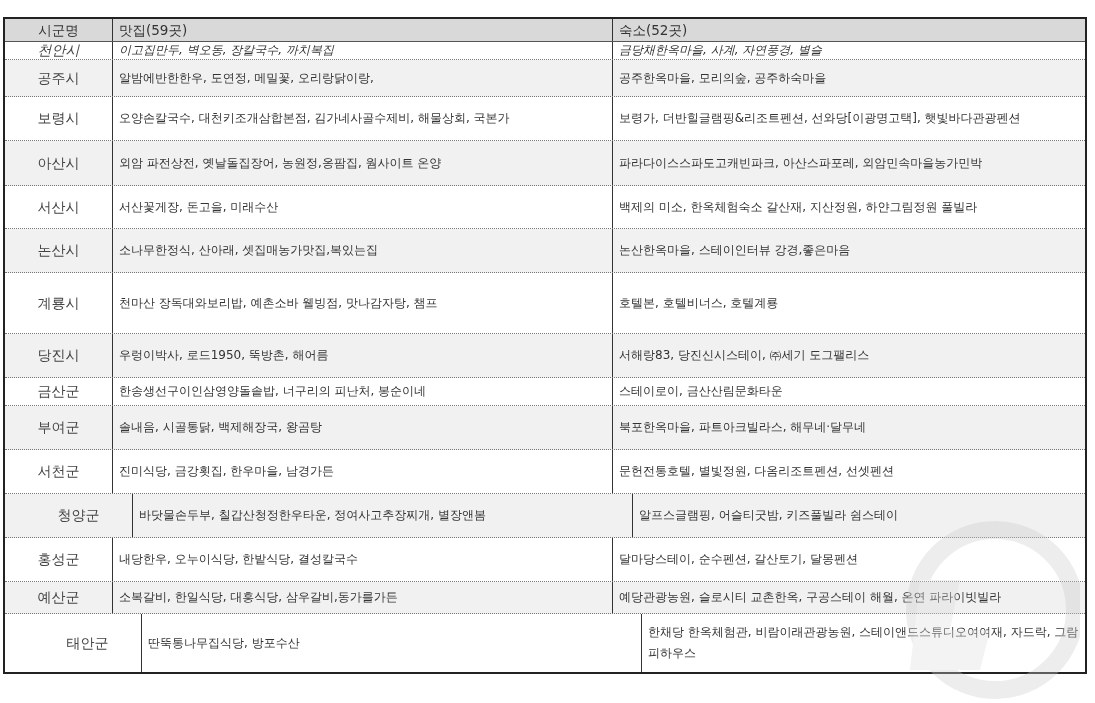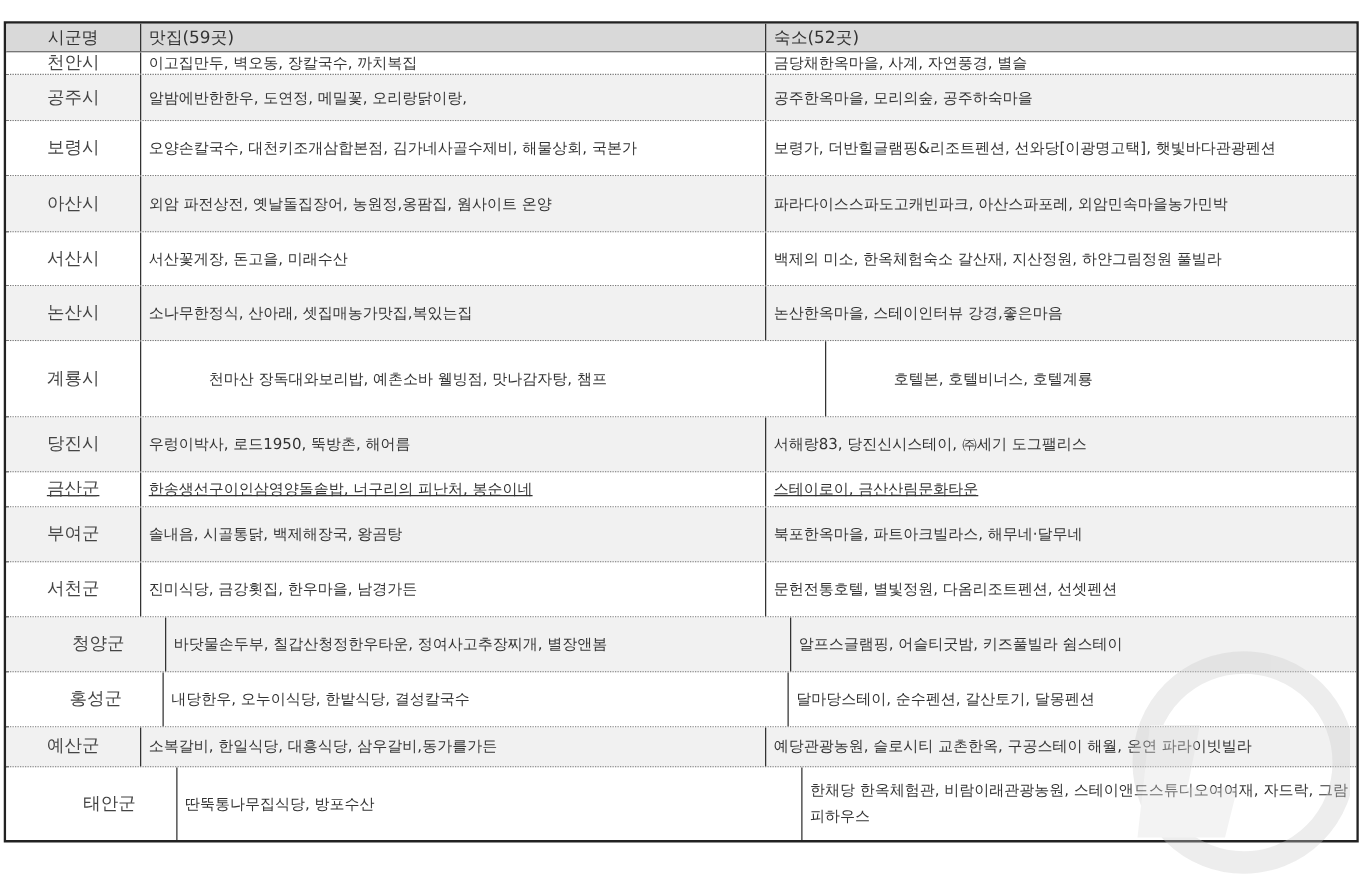--- a/index.html
+++ b/index.html
@@ -25,21 +25,21 @@
 </head>
 <body>
 
 <div class="tbl">
   <div class="row header" style="height:23px">
     <div class="cell c1">시군명</div>
     <div class="cell c2">맛집(59곳)</div>
     <div class="cell c3">숙소(52곳)</div>
   </div>
   <div id="rows">
-      <div class="row plain" style="height: 18px;">
+      <div class="row plain" style="height: 18px; font-style: italic;">
         <div class="cell c1">천안시</div>
         <div class="cell c2">이고집만두, 벽오동, 장칼국수, 까치복집</div>
         <div class="cell c3">금당채한옥마을, 사계, 자연풍경, 별슬</div>
       </div>
       <div class="row alt" style="height: 37px;">
         <div class="cell c1">공주시</div>
         <div class="cell c2">알밤에반한한우, 도연정, 메밀꽃, 오리랑닭이랑,</div>
         <div class="cell c3">공주한옥마을, 모리의숲, 공주하숙마을</div>
       </div>
       <div class="row plain" style="height: 44px;">
@@ -55,51 +55,51 @@
       <div class="row plain" style="height: 43px;">
         <div class="cell c1">서산시</div>
         <div class="cell c2">서산꽃게장, 돈고을, 미래수산</div>
         <div class="cell c3">백제의 미소, 한옥체험숙소 갈산재, 지산정원, 하얀그림정원 풀빌라</div>
       </div>
       <div class="row alt" style="height: 44px;">
         <div class="cell c1">논산시</div>
         <div class="cell c2">소나무한정식, 산아래, 셋집매농가맛집,복있는집</div>
         <div class="cell c3">논산한옥마을, 스테이인터뷰 강경,좋은마음</div>
       </div>
-      <div class="row plain" style="height: 61px; gap: 48px;">
+      <div class="row plain" style="height: 61px;">
         <div class="cell c1">계룡시</div>
         <div class="cell c2">천마산 장독대와보리밥, 예촌소바 웰빙점, 맛나감자탕, 챔프</div>
         <div class="cell c3">호텔본, 호텔비너스, 호텔계룡</div>
       </div>
       <div class="row alt" style="height: 44px;">
         <div class="cell c1">당진시</div>
         <div class="cell c2">우렁이박사, 로드1950, 뚝방촌, 해어름</div>
         <div class="cell c3">서해랑83, 당진신시스테이, ㈜세기 도그팰리스</div>
       </div>
-      <div class="row plain" style="height: 28px; text-decoration: underline;">
+      <div class="row plain" style="height: 28px;">
         <div class="cell c1">금산군</div>
         <div class="cell c2">한송생선구이인삼영양돌솥밥, 너구리의 피난처, 봉순이네</div>
         <div class="cell c3">스테이로이, 금산산림문화타운</div>
       </div>
       <div class="row alt" style="height: 44px;">
         <div class="cell c1">부여군</div>
         <div class="cell c2">솔내음, 시골통닭, 백제해장국, 왕곰탕</div>
         <div class="cell c3">북포한옥마을, 파트아크빌라스, 해무네·달무네</div>
       </div>
       <div class="row plain" style="height: 44px;">
         <div class="cell c1">서천군</div>
         <div class="cell c2">진미식당, 금강횟집, 한우마을, 남경가든</div>
         <div class="cell c3">문헌전통호텔, 별빛정원, 다옴리조트펜션, 선셋펜션</div>
       </div>
       <div class="row alt" style="height: 44px; padding-left: 20px;">
         <div class="cell c1">청양군</div>
         <div class="cell c2">바닷물손두부, 칠갑산청정한우타운, 정여사고추장찌개, 별장앤봄</div>
         <div class="cell c3">알프스글램핑, 어슬티굿밤, 키즈풀빌라 쉼스테이</div>
       </div>
-      <div class="row plain" style="height: 44px; padding-left: 18px;">
+      <div class="row plain" style="height: 44px;">
         <div class="cell c1">홍성군</div>
         <div class="cell c2">내당한우, 오누이식당, 한밭식당, 결성칼국수</div>
         <div class="cell c3">달마당스테이, 순수펜션, 갈산토기, 달몽펜션</div>
       </div>
       <div class="row alt" style="height: 32px;">
         <div class="cell c1">예산군</div>
         <div class="cell c2">소복갈비, 한일식당, 대흥식당, 삼우갈비,동가를가든</div>
         <div class="cell c3">예당관광농원, 슬로시티 교촌한옥, 구공스테이 해월, 온연 파라이빗빌라</div>
       </div>
       <div class="row plain" style="height: 58px; padding-left: 29px;">

